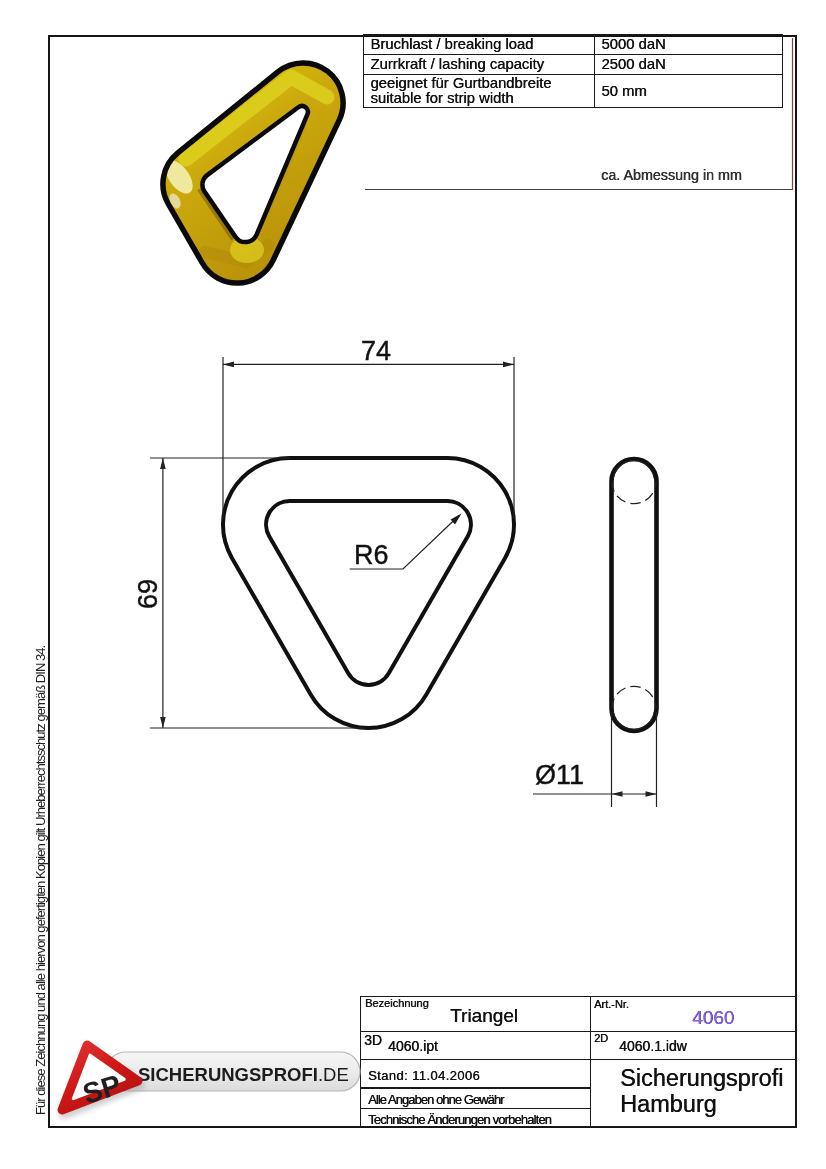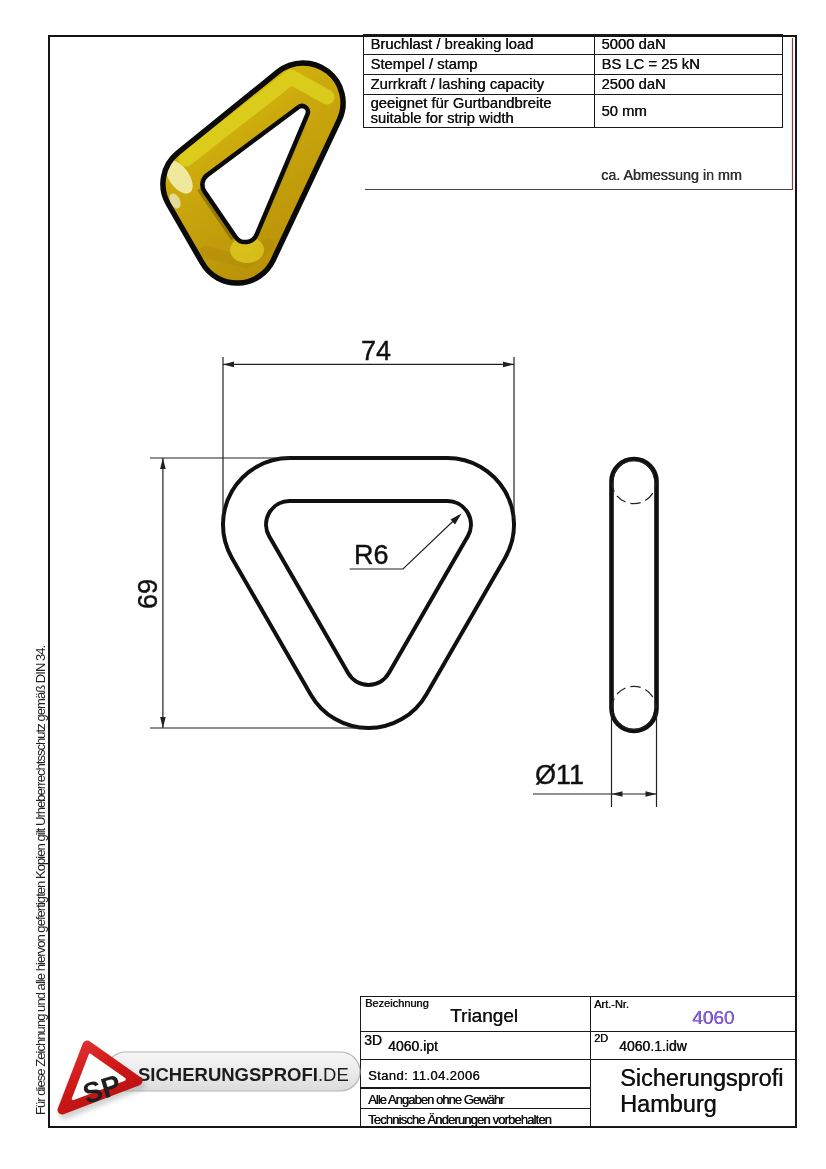--- a/index.html
+++ b/index.html
@@ -21,24 +21,20 @@
 
 <table class="spec abs" style="left:363.4px;top:34.4px;width:419px;">
   <colgroup>
         <col style="width:231px">
         <col style="width:188px">
       </colgroup>
   <tbody>
   <tr style="height:20px">
           <td>Bruchlast / breaking load</td>
           <td>5000 daN</td>
-        </tr>
-  <tr style="height:20px">
-          <td>Stempel / stamp</td>
-          <td>BS LC = 25 kN</td>
         </tr>
   <tr style="height:20px">
           <td>Zurrkraft / lashing capacity</td>
           <td>2500 daN</td>
         </tr>
   <tr style="height:33px">
           <td>geeignet für Gurtbandbreite<br>suitable for strip width</td>
           <td>50 mm</td>
         </tr>
 </tbody>

